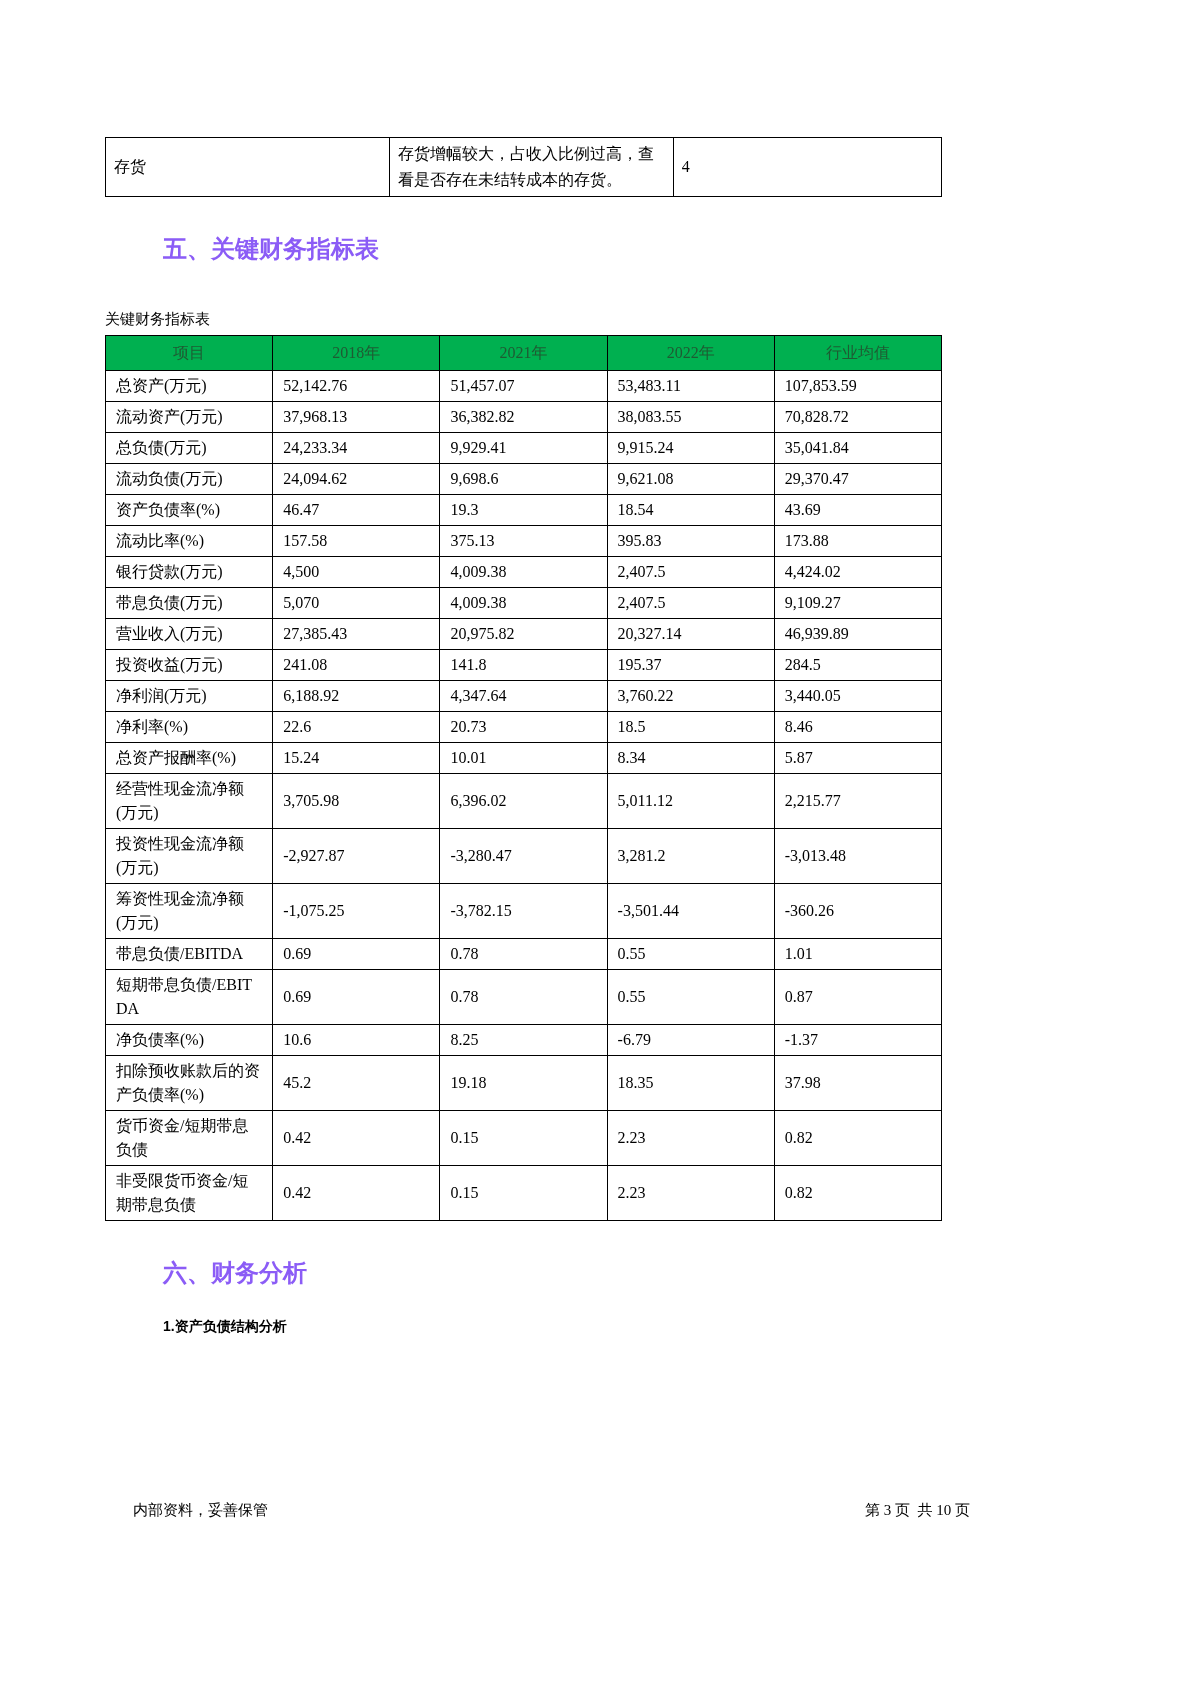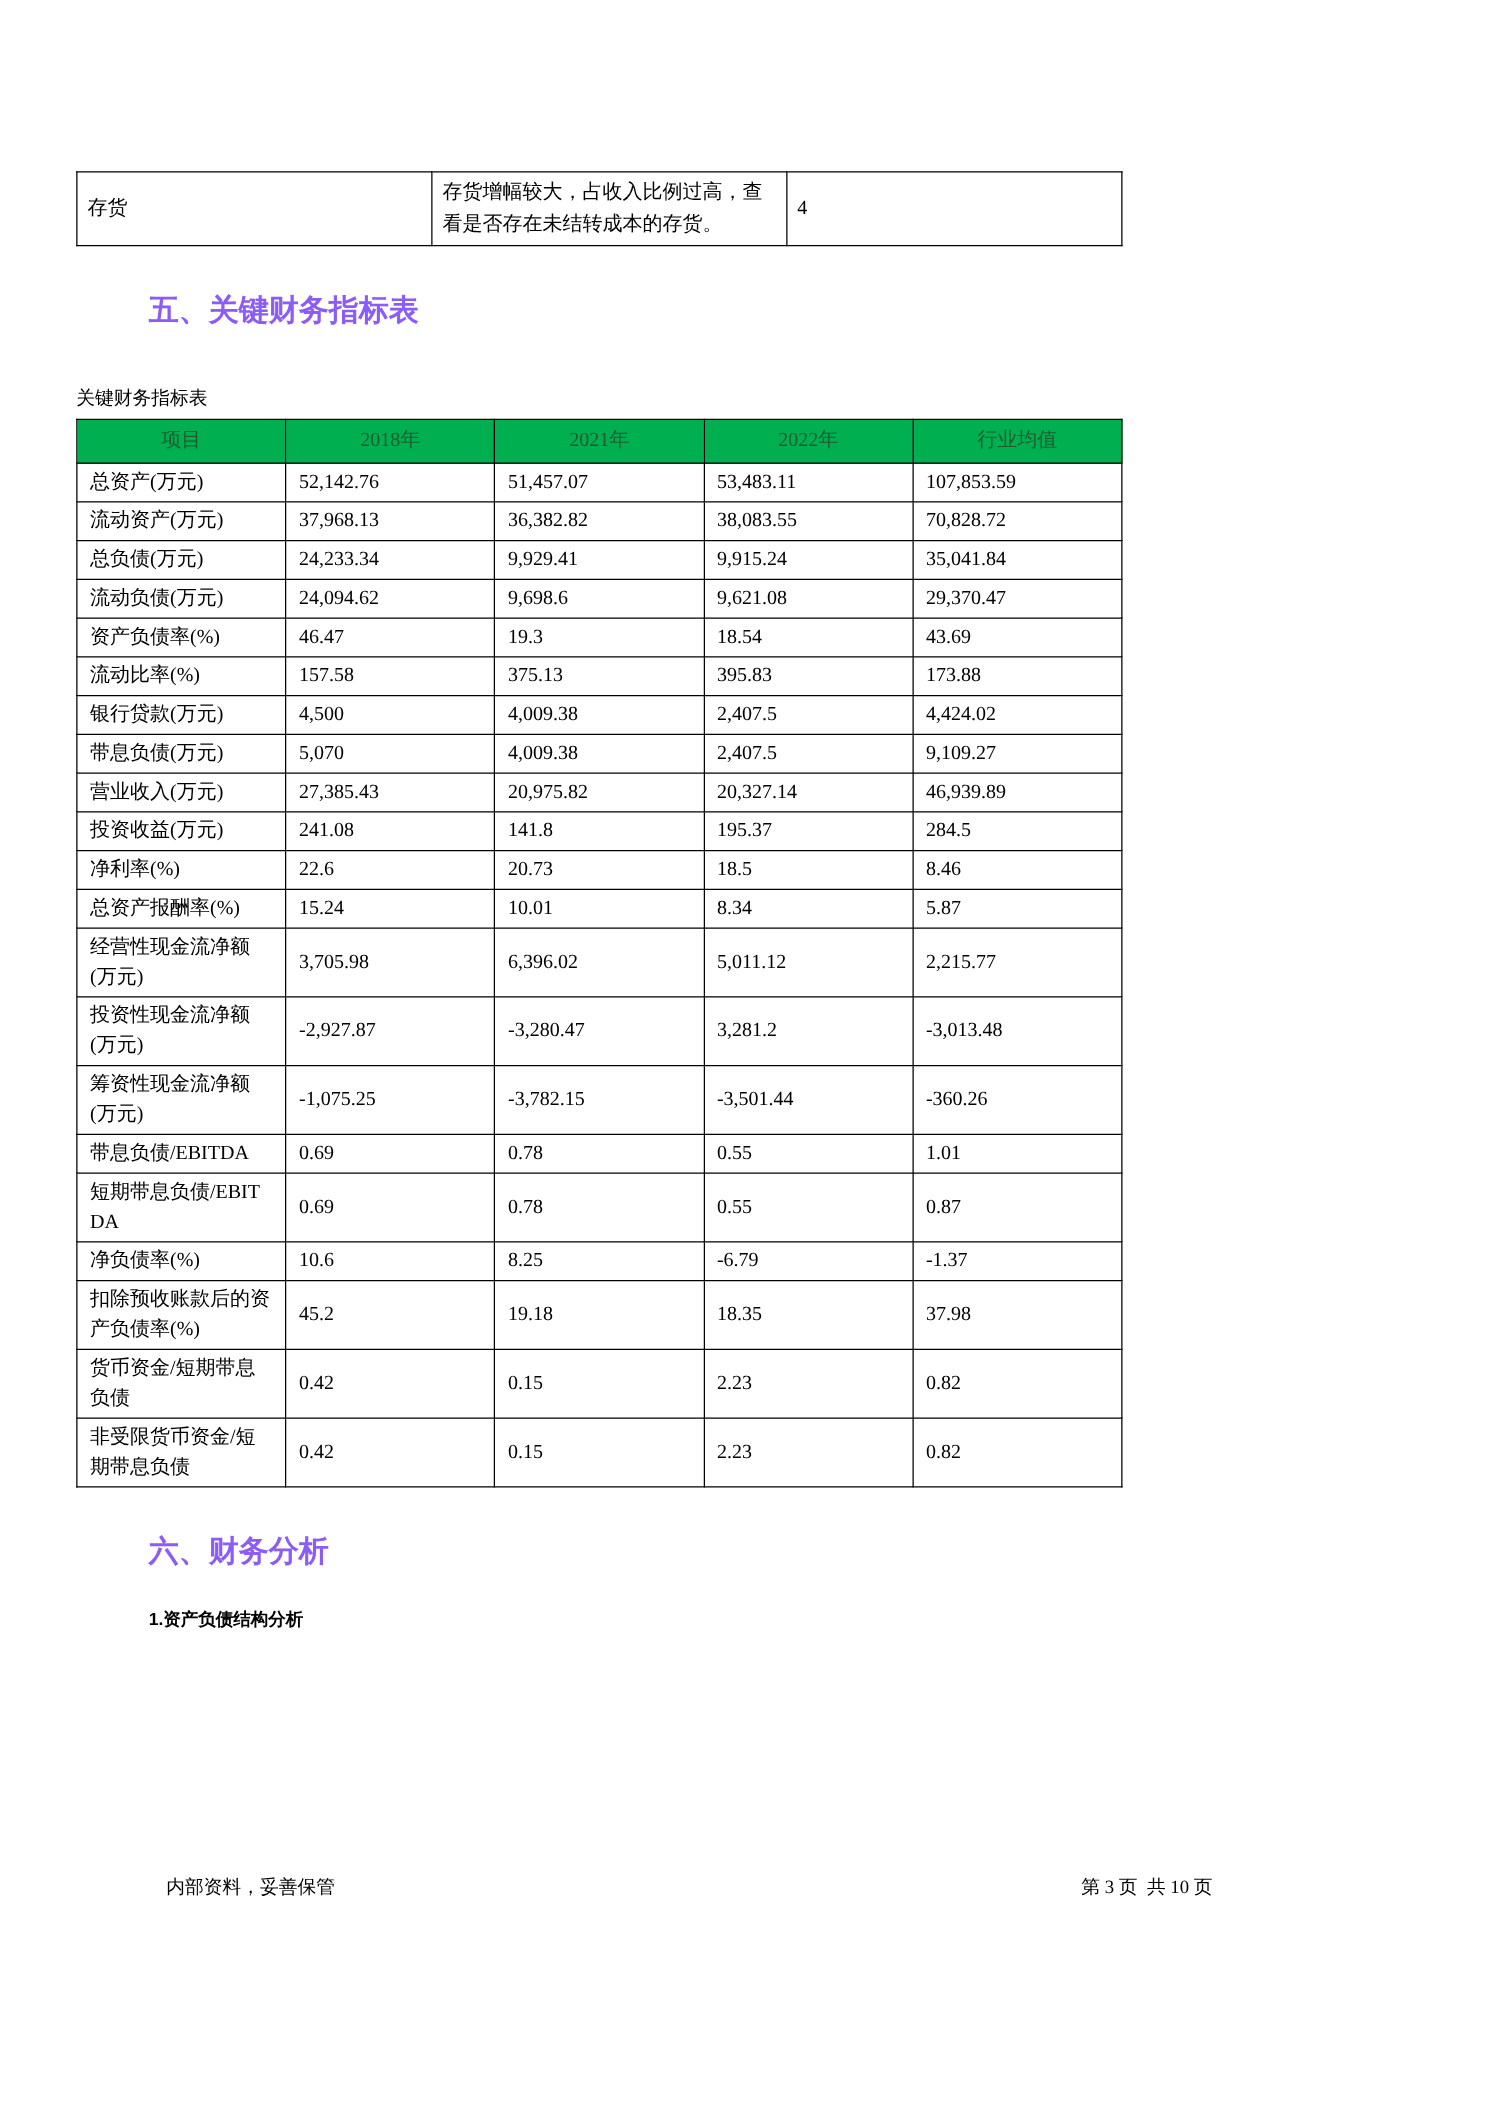--- a/index.html
+++ b/index.html
@@ -9,21 +9,21 @@
   }
   body {
     width: 1191px;
     height: 1684px;
     position: relative;
     font-family: "Liberation Serif", serif;
     color: #000000;
     overflow: hidden;
   }
   .content {
-    margin-left: 61px;
+    margin-left: 105px;
     width: 672px;
   }
 
   
   table.fragment {
     margin-top: 137px;
     width: 837px;
     border-collapse: collapse;
     table-layout: fixed;
     font-size: 16px;
@@ -206,20 +206,27 @@
           <td>46,939.89</td>
         </tr>
         <tr>
           <td>投资收益(万元)</td>
           <td>241.08</td>
           <td>141.8</td>
           <td>195.37</td>
           <td>284.5</td>
         </tr>
         <tr>
+          <td>净利润(万元)</td>
+          <td>6,188.92</td>
+          <td>4,347.64</td>
+          <td>3,760.22</td>
+          <td>3,440.05</td>
+        </tr>
+        <tr>
           <td>净利率(%)</td>
           <td>22.6</td>
           <td>20.73</td>
           <td>18.5</td>
           <td>8.46</td>
         </tr>
         <tr>
           <td>总资产报酬率(%)</td>
           <td>15.24</td>
           <td>10.01</td>

